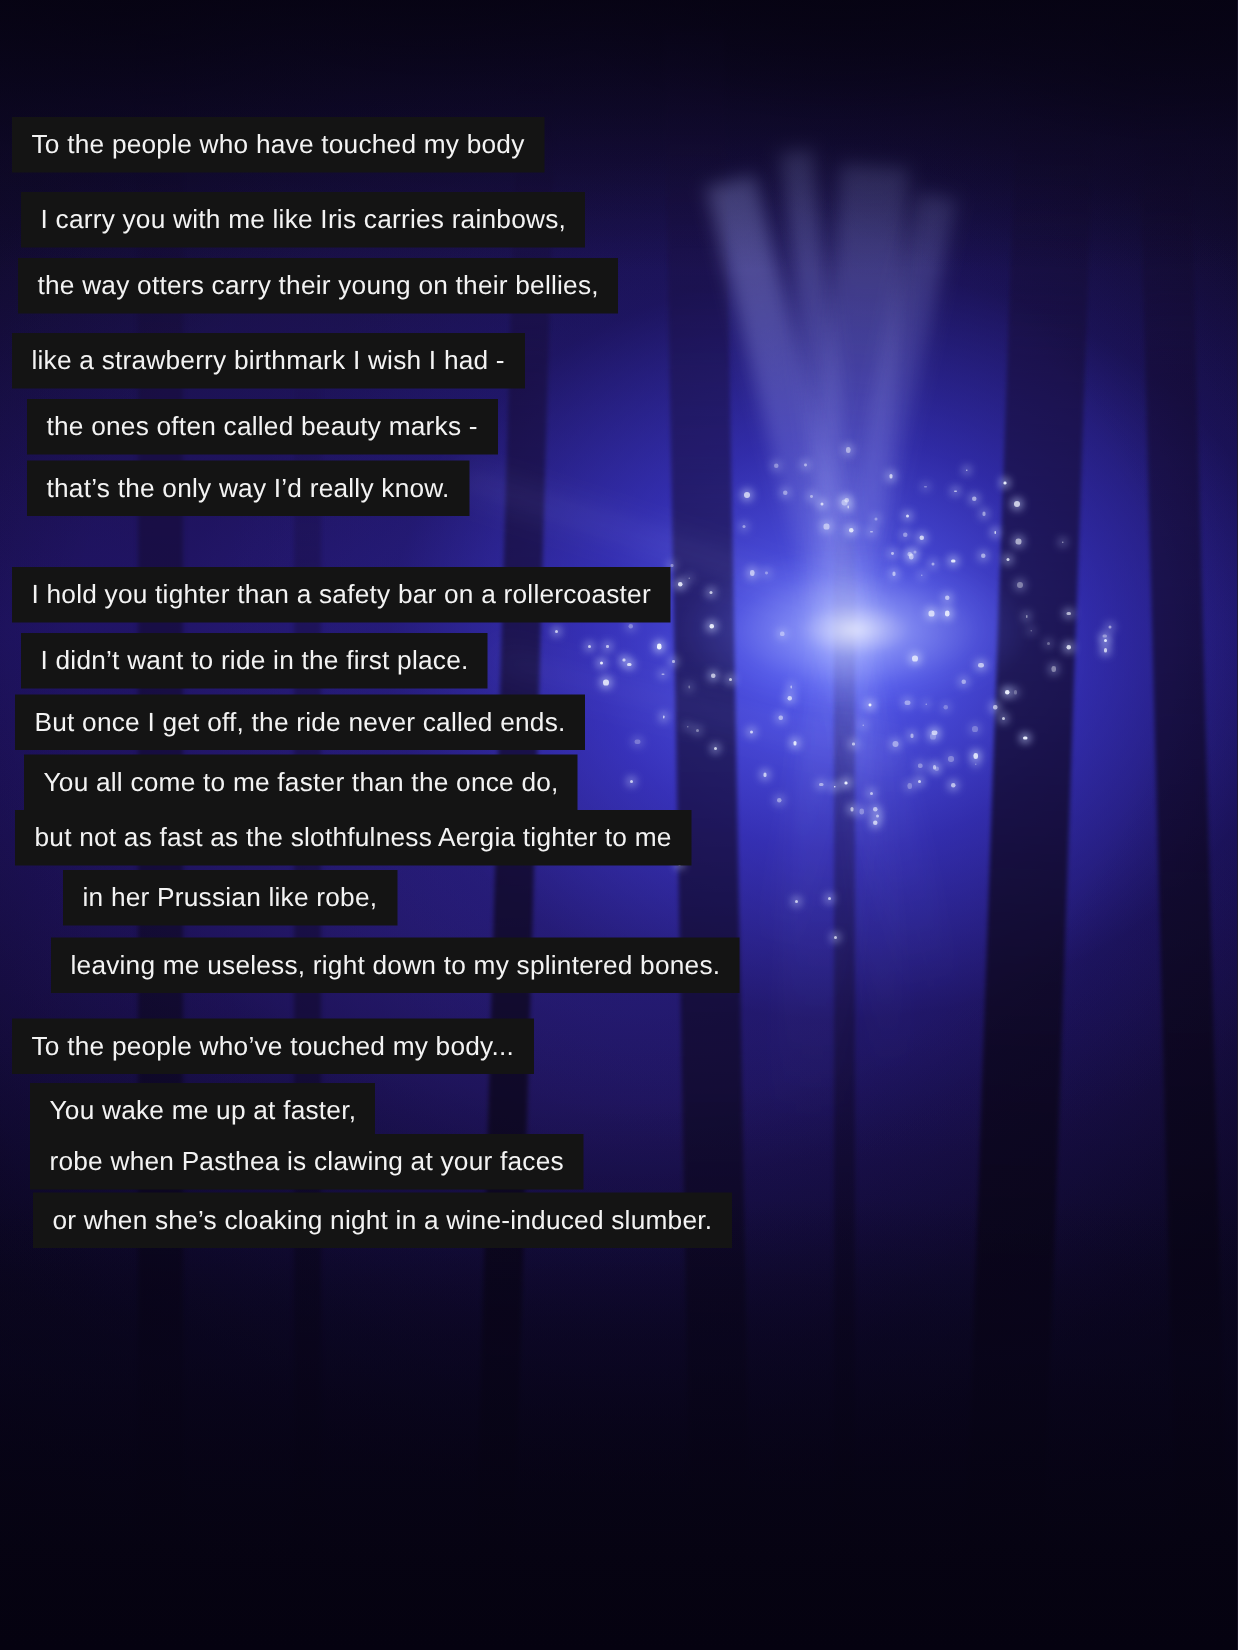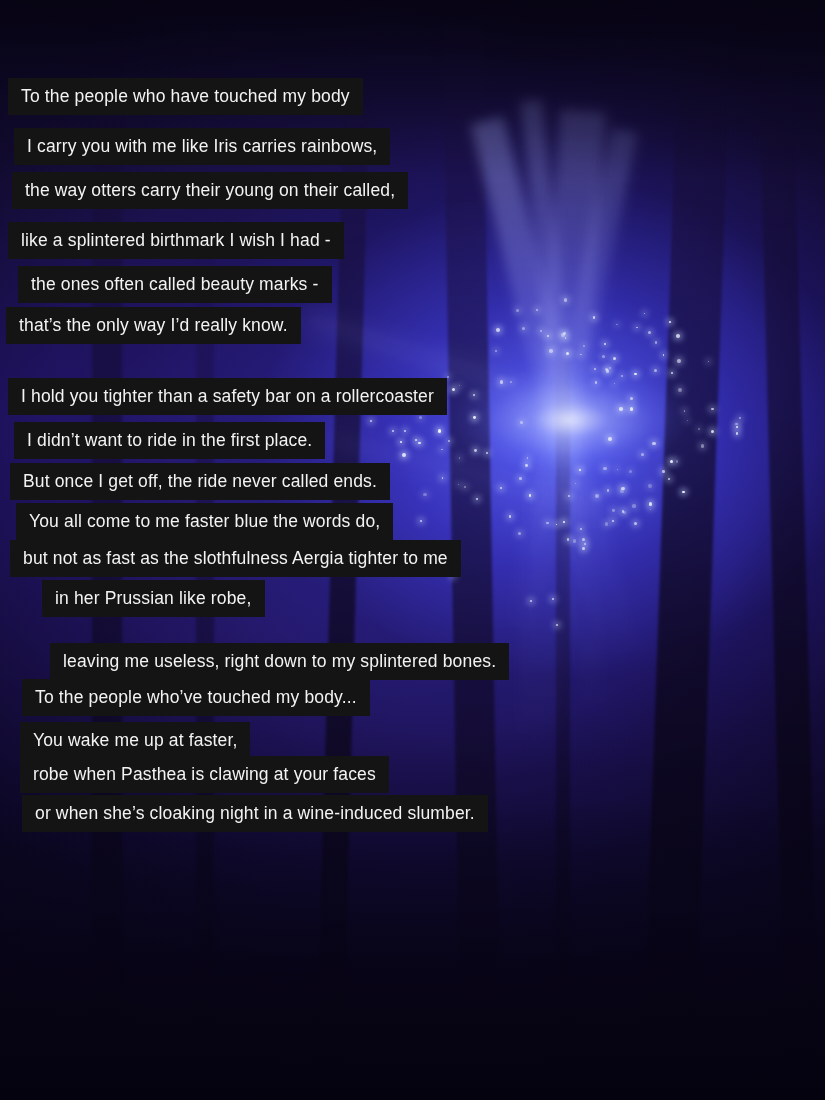--- a/index.html
+++ b/index.html
@@ -283,30 +283,30 @@
       <div class="sp" style="left: 370px; top: 420px; width: 2.4px; height: 2.4px; opacity: 0.8;"></div>
     </div>
 
   <div class="bg-layer bg-vignette"></div>
   <div class="bg-top"></div>
   <div class="bg-bottom"></div>
 
   <div class="poem" id="poem">
       <div class="row" style="left: 8px; top: 78px;"><span class="line">To the people who have touched my body</span></div>
       <div class="row" style="left: 14px; top: 128px;"><span class="line">I carry you with me like Iris carries rainbows,</span></div>
-      <div class="row" style="left: 12px; top: 172px;"><span class="line">the way otters carry their young on their called,</span></div>
-      <div class="row" style="left: 8px; top: 222px;"><span class="line">like a splintered birthmark I wish I had -</span></div>
+      <div class="row" style="left: 12px; top: 172px;"><span class="line">the way otters carry their young on their bellies,</span></div>
+      <div class="row" style="left: 8px; top: 222px;"><span class="line">like a strawberry birthmark I wish I had -</span></div>
       <div class="row" style="left: 18px; top: 266px;"><span class="line">the ones often called beauty marks -</span></div>
-      <div class="row" style="left: 6px; top: 307px;"><span class="line">that’s the only way I’d really know.</span></div>
+      <div class="row" style="left: 18px; top: 307px;"><span class="line">that’s the only way I’d really know.</span></div>
       <div class="row" style="left: 8px; top: 378px;"><span class="line">I hold you tighter than a safety bar on a rollercoaster</span></div>
       <div class="row" style="left: 14px; top: 422px;"><span class="line">I didn’t want to ride in the first place.</span></div>
       <div class="row" style="left: 10px; top: 463px;"><span class="line">But once I get off, the ride never called ends.</span></div>
-      <div class="row" style="left: 16px; top: 503px;"><span class="line">You all come to me faster blue the words do,</span></div>
+      <div class="row" style="left: 16px; top: 503px;"><span class="line">You all come to me faster than the once do,</span></div>
       <div class="row" style="left: 10px; top: 540px;"><span class="line">but not as fast as the slothfulness Aergia tighter to me</span></div>
       <div class="row" style="left: 42px; top: 580px;"><span class="line">in her Prussian like robe,</span></div>
-      <div class="row" style="left: 34px; top: 643px; margin-left: 16px;"><span class="line">leaving me useless, right down to my splintered bones.</span></div>
-      <div class="row" style="left: 22px; top: 679px;"><span class="line">To the people who’ve touched my body...</span></div>
+      <div class="row" style="left: 34px; top: 625px;"><span class="line">leaving me useless, right down to my splintered bones.</span></div>
+      <div class="row" style="left: 8px; top: 679px;"><span class="line">To the people who’ve touched my body...</span></div>
       <div class="row" style="left: 20px; top: 722px;"><span class="line">You wake me up at faster,</span></div>
       <div class="row" style="left: 20px; top: 756px;"><span class="line">robe when Pasthea is clawing at your faces</span></div>
       <div class="row" style="left: 22px; top: 795px;"><span class="line">or when she’s cloaking night in a wine-induced slumber.</span></div>
     </div>
 
 </div>
 
 </body></html>

